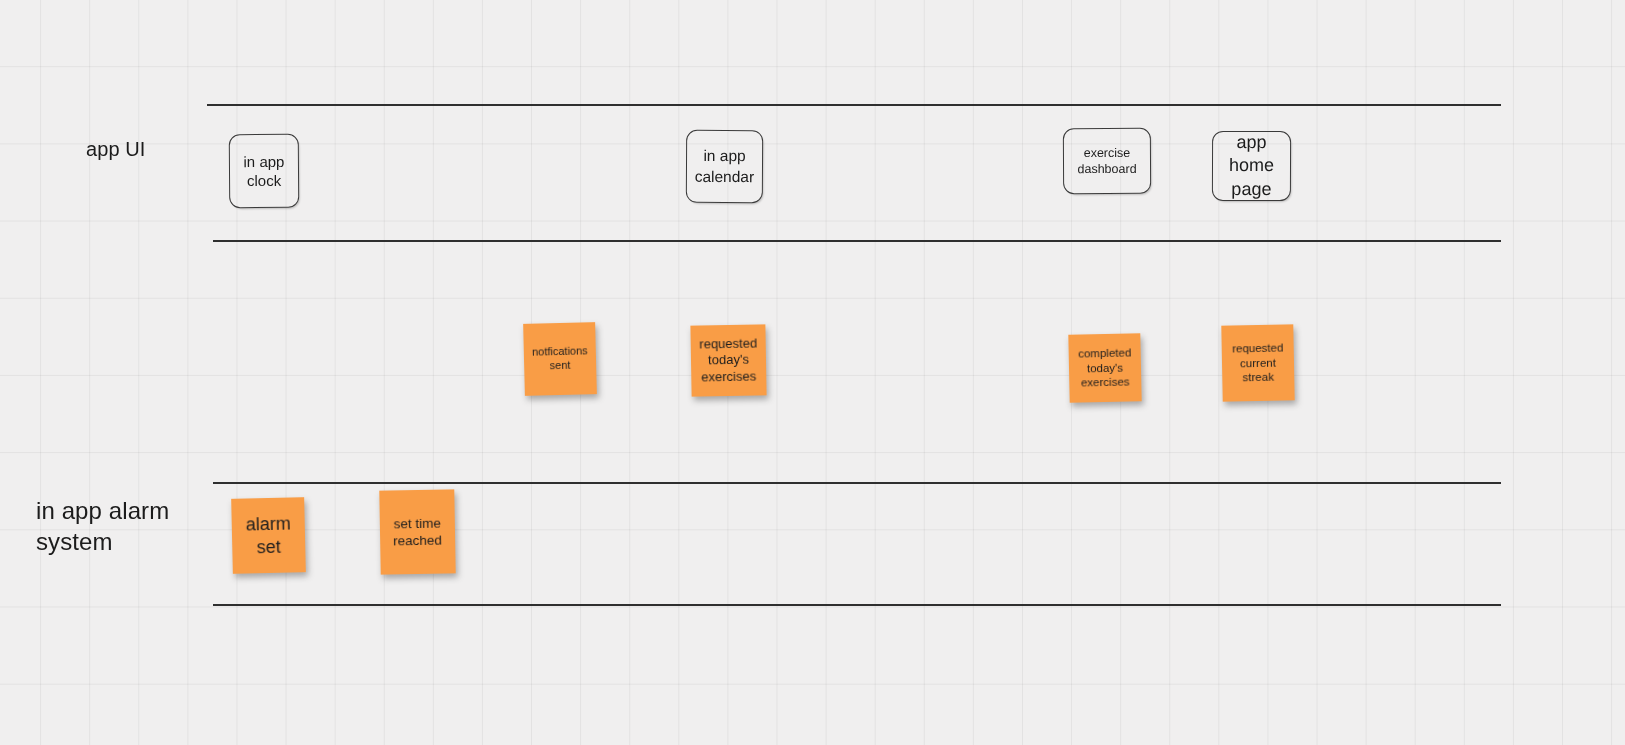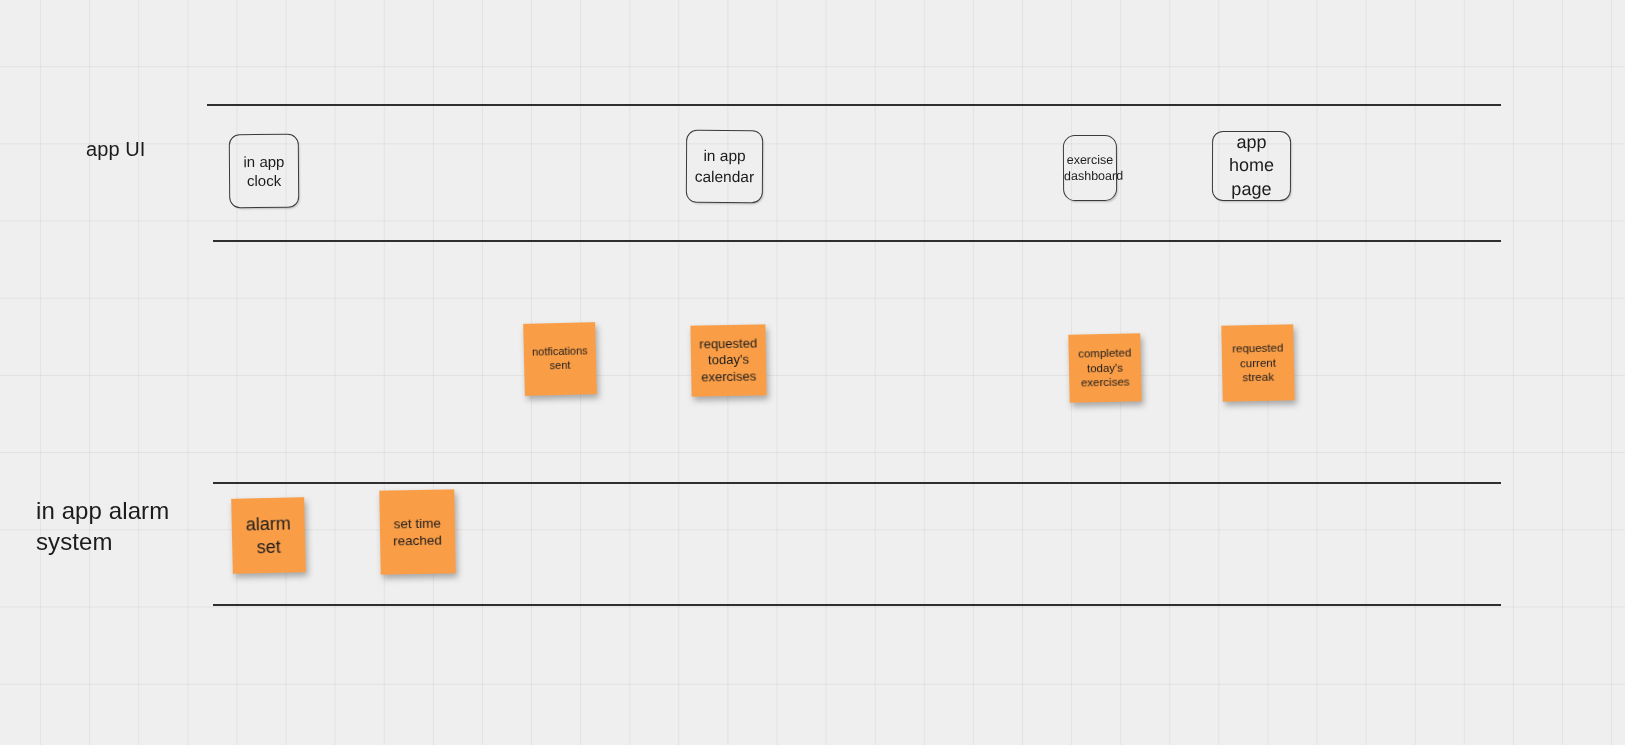--- a/index.html
+++ b/index.html
@@ -117,21 +117,21 @@
   <div class="ui-card" style="left:229px; top:134px; width:70px; height:74px; transform:rotate(-0.4deg);">
     <span class="cardtext" style="font-size:15px;">in app
 clock</span>
   </div>
 
   <div class="ui-card" style="left:686px; top:130px; width:77px; height:73px; transform:rotate(0.3deg);">
     <span class="cardtext" style="font-size:15.5px;">in app
 calendar</span>
   </div>
 
-  <div class="ui-card" style="left:1063px; top:135px; width:54px; height:66px; transform:rotate(-0.3deg);border-radius:12px;">
+  <div class="ui-card" style="left:1063px; top:128px; width:88px; height:66px; transform:rotate(-0.3deg);">
     <span class="cardtext" style="font-size:12.5px;">exercise
 dashboard</span>
   </div>
 
   <div class="ui-card overflow" style="left:1212px; top:131px; width:79px; height:70px; transform:rotate(0.2deg);">
     <span class="cardtext" style="font-size:18px;">app
 home
 page</span>
   </div>
 

